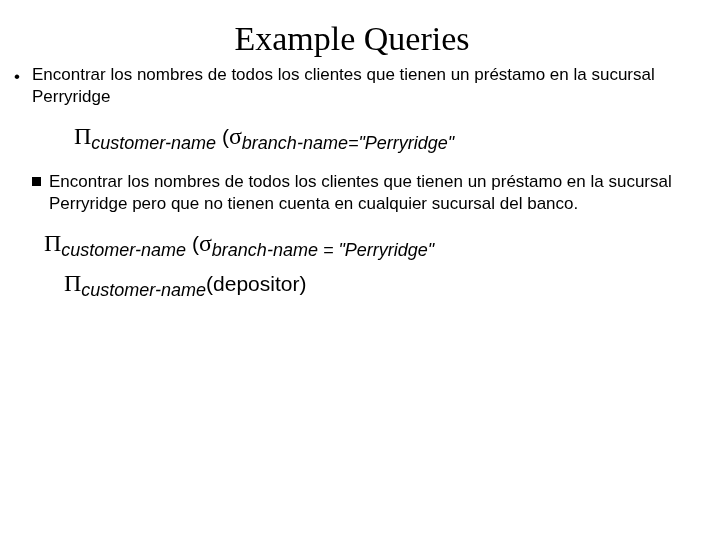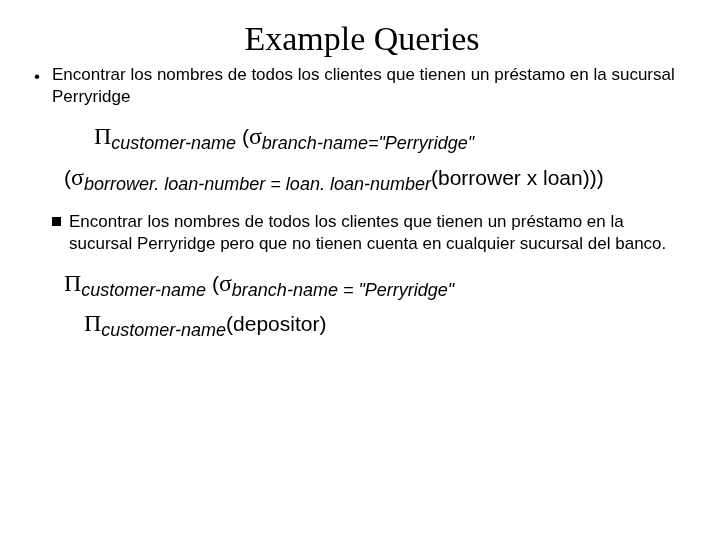--- a/index.html
+++ b/index.html
@@ -6,21 +6,21 @@
     margin: 0;
     padding: 0;
     width: 720px;
     height: 540px;
     background: #fff;
     font-family: Arial, Helvetica, sans-serif;
     color: #000;
     overflow: hidden;
   }
   .slide {
-    padding: 10px 30px 0 34px;
+    padding: 10px 30px 0 14px;
     box-sizing: border-box;
   }
   .title {
     font-size: 34px;
     text-align: center;
     font-family: "Times New Roman", serif;
     margin: 10px 0 6px 0;
   }
   .bullet-row {
     display: flex;
@@ -102,23 +102,20 @@
   <div class="bullet-row">
     <div class="dot">•</div>
     <div>Encontrar los nombres de todos los clientes que tienen un préstamo en la sucursal Perryridge</div>
   </div>
 
   <div class="formula">
     <div>
       <span class="sym">Π</span><span class="sub">customer-name</span>
       <span class="plain"> (</span><span class="sym">σ</span><span class="sub">branch-name</span><span class="sub">="Perryridge"</span>
     </div>
-    <div class="line2">
-      <span class="plain">(</span><span class="sym">σ</span><span class="sub">borrower. loan-number = loan. loan-number</span><span class="plain">(borrower x loan)))</span>
-    </div>
   </div>
 
   <div class="block2">
     <span class="square"></span>
     <div>Encontrar los nombres de todos los clientes que tienen un préstamo en la sucursal Perryridge pero que no tienen cuenta en cualquier sucursal del banco.</div>
   </div>
 
   <div class="formula2">
     <div>
       <span class="sym">Π</span><span class="sub">customer-name</span>

